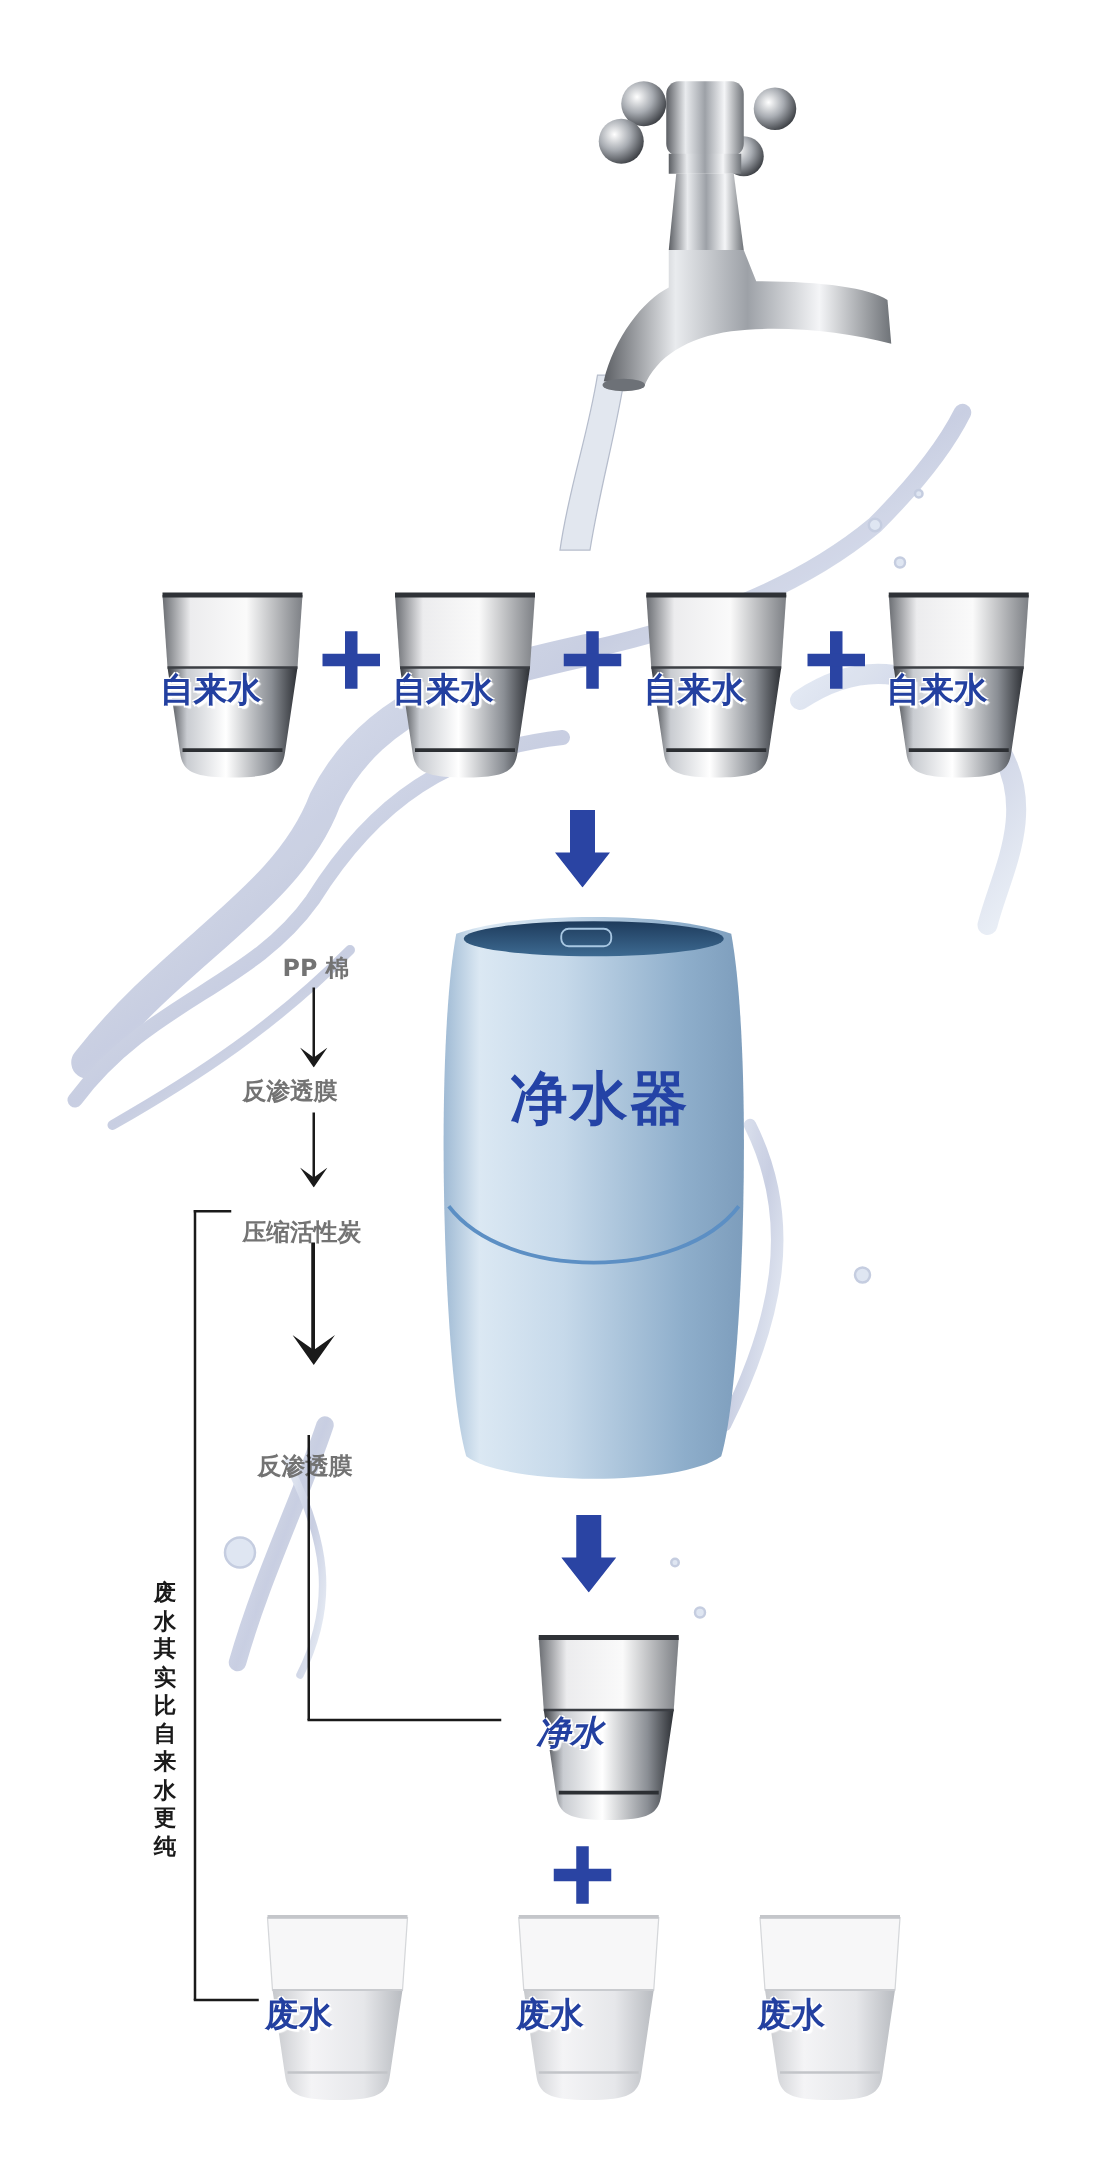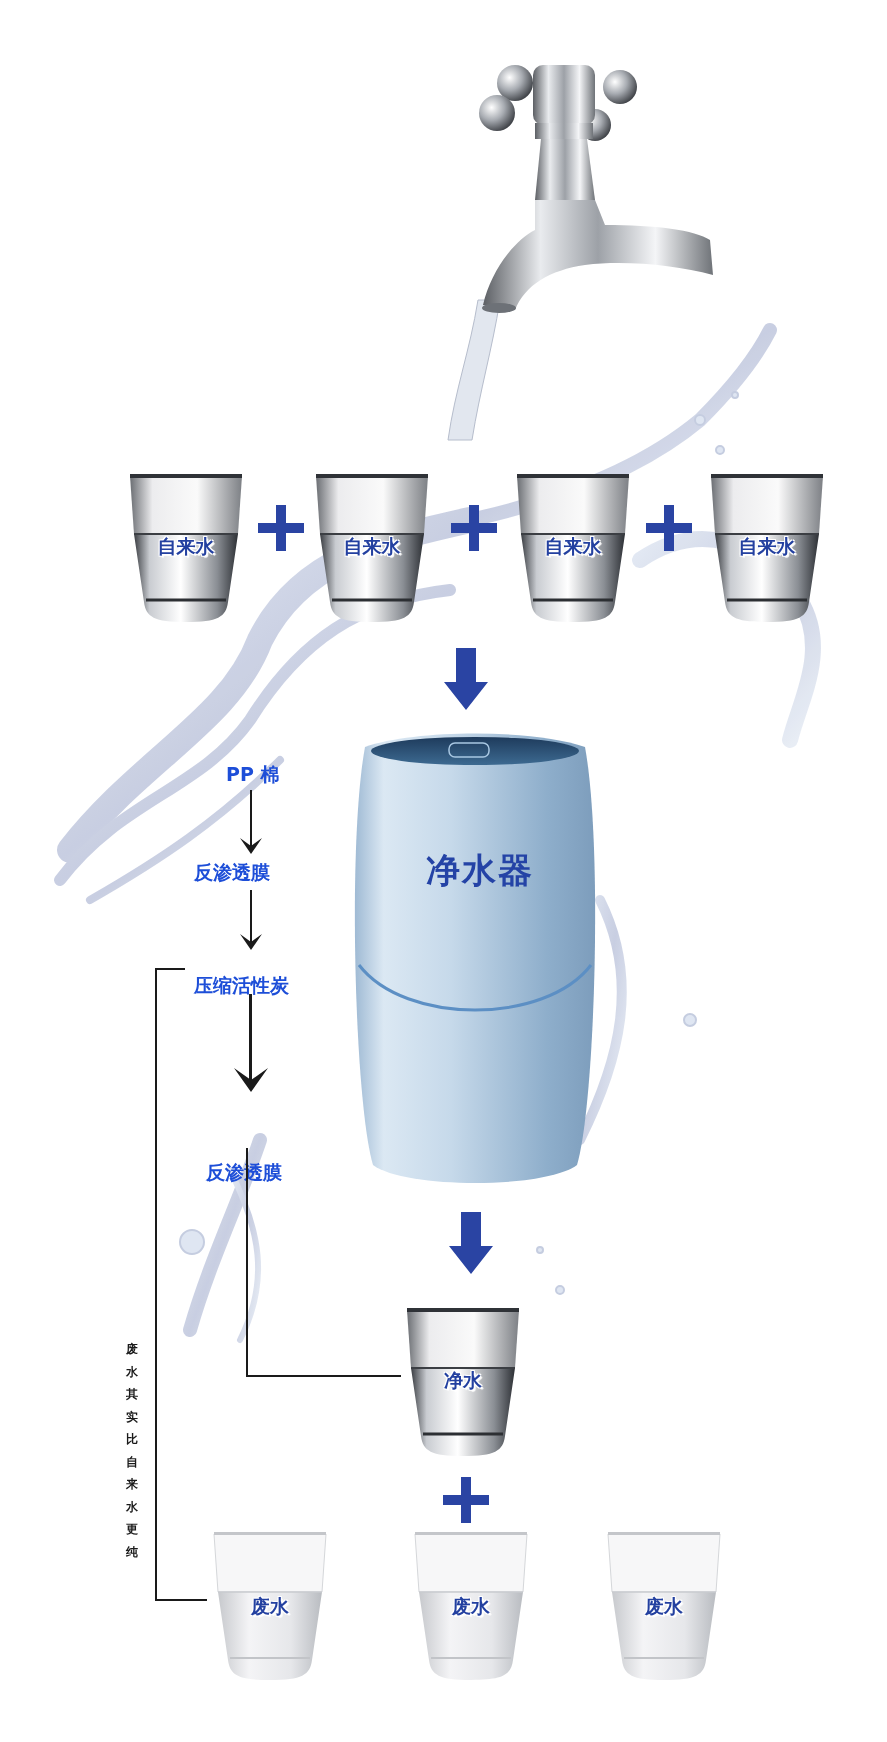--- a/index.html
+++ b/index.html
@@ -9,41 +9,41 @@
 
   
   .splash { position:absolute; left:0; top:0; width:887px; height:1742px; pointer-events:none; }
 
   
   .faucet { left:455px; top:25px; width:265px; height:290px; }
 
   
   .glass { position:absolute; width:116px; height:152px; }
   .glass svg { position:absolute; left:0; top:0; width:100%; height:100%; }
-  .glass .g-label { position:absolute; left:0; right:0; top:62px; text-align:center;
-      font-weight:bold; font-size:19px; color:#2340a0;
+  .glass .g-label { position:absolute; left:0; right:0; top:62px; text-align:left;
+      font-weight:bold; font-size:27px; color:#2340a0;
       text-shadow: 1px 1px 0 #fff, -1px -1px 0 #fff, 1px -1px 0 #fff, -1px 1px 0 #fff, 2px 2px 1px #fff; }
   .glass.waste .g-label { top:64px; }
 
   .plus { position:absolute; width:46px; height:46px; }
   .plus::before, .plus::after { content:""; position:absolute; background:#2a44a3; }
   .plus::before { left:18px; top:0; width:10px; height:46px; }
   .plus::after { left:0; top:18px; width:46px; height:10px; }
 
   .blue-arrow { position:absolute; width:44px; height:62px; }
 
   
   .purifier { left:345px; top:725px; width:260px; height:468px; }
   .purifier-label { position:absolute; left:395px; top:848px; width:170px; text-align:center;
-      font-size:34px; font-weight:bold; color:#2443a6; letter-spacing:2px; }
-
-  .stage { position:absolute; font-size:19px; font-weight:bold; color:#1d4ed8; white-space:nowrap; }
+      font-size:46px; font-weight:bold; color:#2443a6; letter-spacing:2px; }
+
+  .stage { position:absolute; font-size:19px; font-weight:bold; color:#737373; white-space:nowrap; }
   .flow-line { position:absolute; background:#1a1a1a; }
 
-  .vertical-note { position:absolute; left:121px; top:1338px; width:22px; font-size:12px; font-weight:bold;
+  .vertical-note { position:absolute; left:121px; top:1264px; width:22px; font-size:18px; font-weight:bold;
       color:#1a1a1a; line-height:22.5px; text-align:center; word-break:break-all; }
 </style>
 </head>
 <body>
 
 <svg class="splash" viewBox="0 0 887 1742">
   <defs>
     <linearGradient id="splashG" x1="0" y1="0" x2="1" y2="1">
       <stop offset="0" stop-color="#dfe6f2"></stop>
       <stop offset="0.5" stop-color="#bfc6dd"></stop>
@@ -213,21 +213,21 @@
 <div class="flow-line" style="left:155px; top:968px; width:30px; height:1.5px;"></div>
 <div class="flow-line" style="left:155px; top:968px; width:1.5px; height:632px;"></div>
 <div class="flow-line" style="left:155px; top:1599px; width:52px; height:1.5px;"></div>
 
 <div class="vertical-note">废水其实比自来水更纯</div>
 
 <svg class="blue-arrow" style="left:449px; top:1212px;" viewBox="0 0 44 62">
   <path d="M12 0 H32 V34 H44 L22 62 L0 34 H12 Z" fill="#2a44a3"></path>
 </svg>
 
-<div class="glass" style="left:405px; top:1306px;">
+<div class="glass" style="left:429px; top:1306px;font-style:italic;">
   <svg viewBox="0 0 116 152">
     <path d="M2 4 L114 4 L110 62 L6 62 Z" fill="url(#gt)"></path>
     <path d="M6 62 L110 62 L100 130 C 98 145, 90 150, 58 150 C 26 150, 18 145, 16 130 Z" fill="url(#gw)"></path>
     <rect x="2" y="2" width="112" height="4" fill="#2f3237"></rect>
     <line x1="6" y1="62" x2="110" y2="62" stroke="#3b3e43" stroke-width="2"></line>
     <path d="M18 128 L98 128" stroke="#2c2f33" stroke-width="3"></path>
   </svg>
   <div class="g-label">净水</div>
 </div>
 

